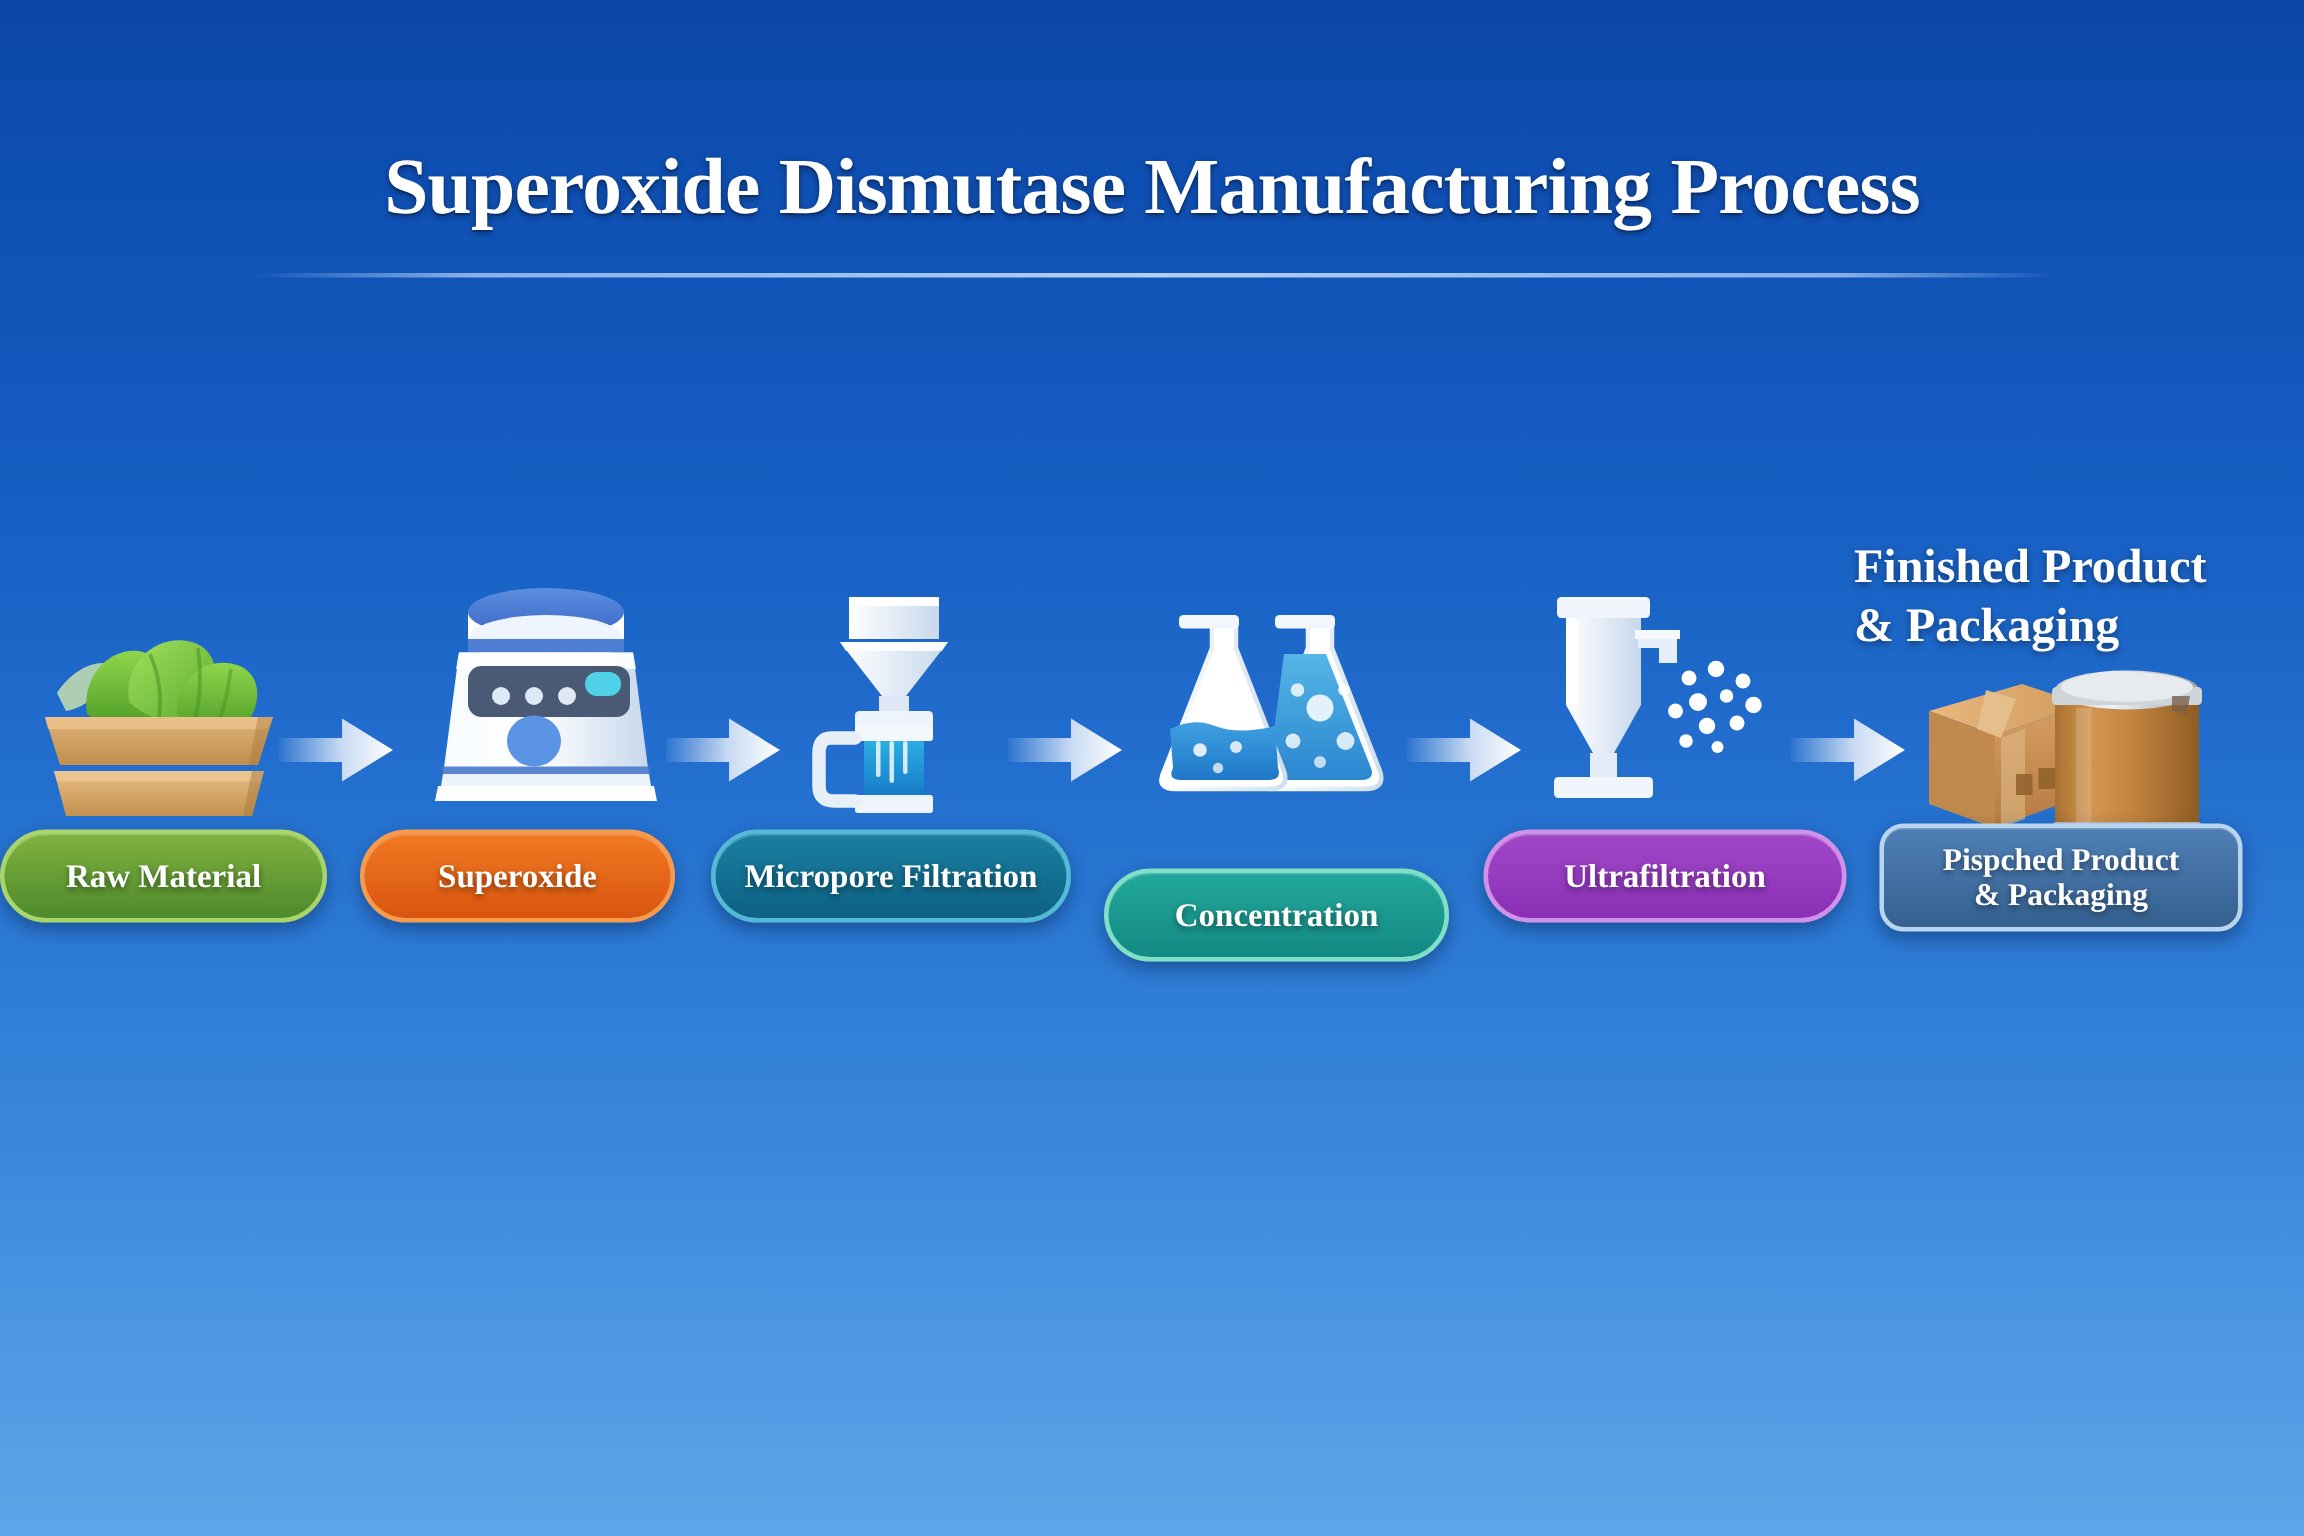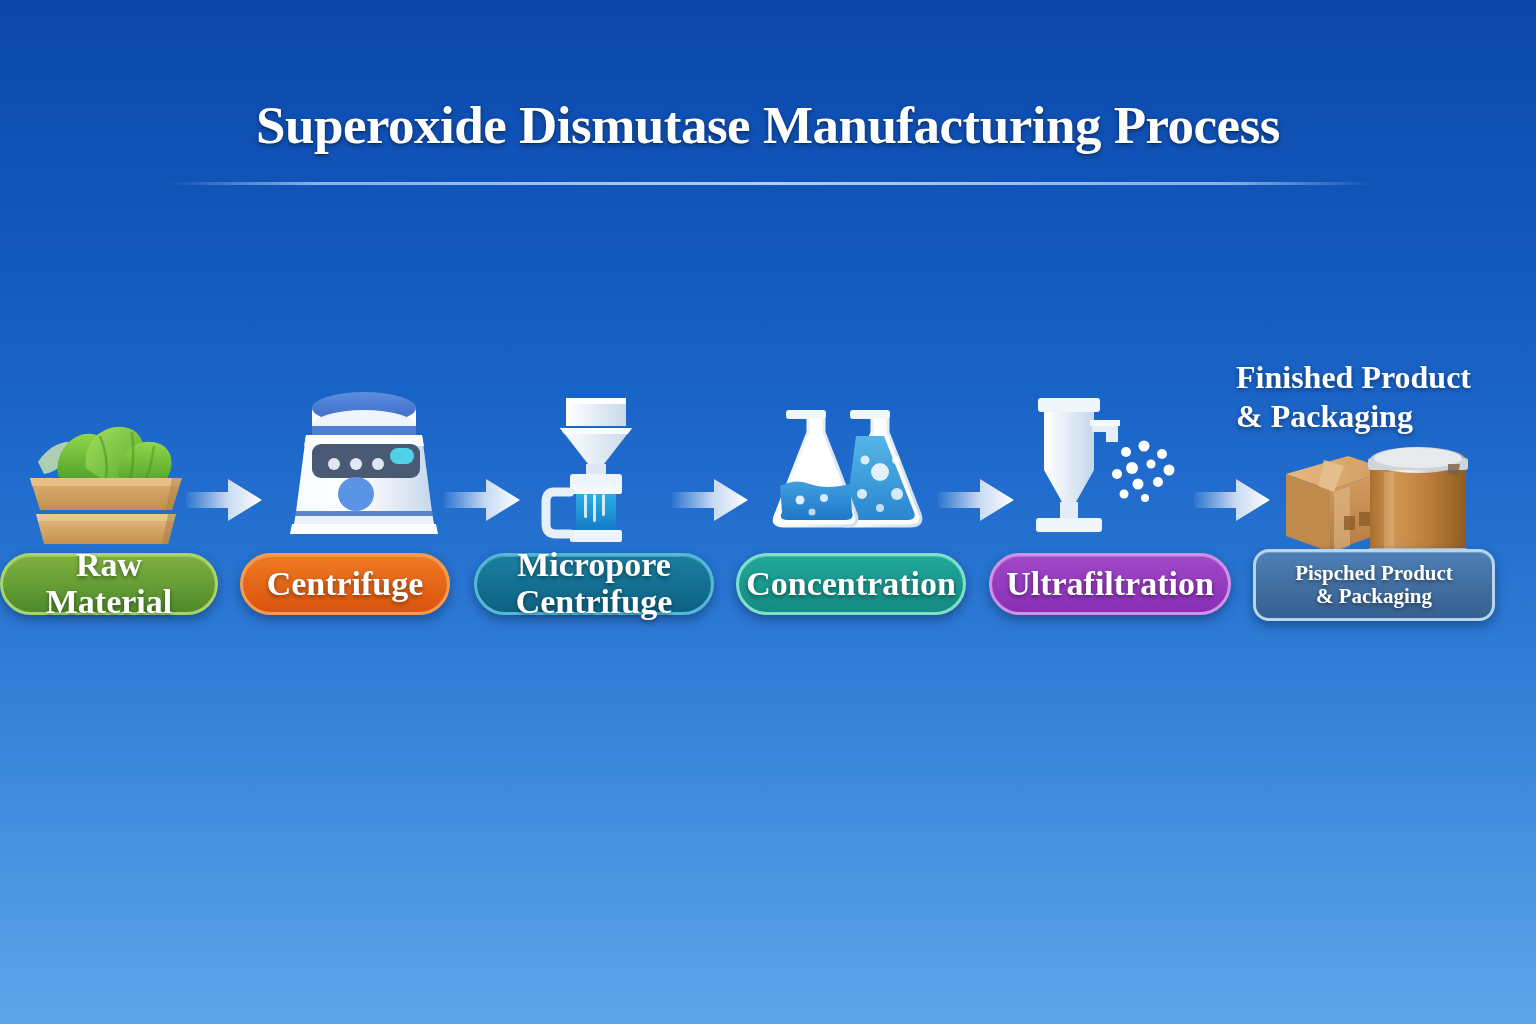--- a/index.html
+++ b/index.html
@@ -76,21 +76,21 @@
     border-radius: 31px;
     display: flex;
     align-items: center;
     justify-content: center;
     box-sizing: border-box;
     box-shadow: 0 5px 12px rgba(3,25,60,0.40), inset 0 1px 0 rgba(255,255,255,0.22);
   }
   .pill-label {
     color: #ffffff;
     font-weight: bold;
-    font-size: 34px;
+    font-size: 22px;
     text-align: center;
     line-height: 1.08;
     text-shadow: 0 2px 4px rgba(0,0,0,0.45);
     white-space: pre-line;
     padding: 0 14px;
   }
   .pill.two-line { height: 72px; border-radius: 16px; }
   .pill.two-line .pill-label { font-size: 21px; }
 
   
@@ -389,29 +389,29 @@
     </svg>
   </div>
 
   <div class="pill" id="pill-0" style="left:0px; top:553px; width:218px;
               background:linear-gradient(180deg,#7fb13f,#4e8a2b); border:3px solid #a8d46a;">
     <span class="pill-label lbl">Raw Material</span>
   </div>
 
   <div class="pill" id="pill-1" style="left:240px; top:553px; width:210px;
               background:linear-gradient(180deg,#f07a22,#d9540f); border:3px solid #f79a4e;">
-    <span class="pill-label lbl">Centrifuge</span>
+    <span class="pill-label lbl">Superoxide</span>
   </div>
 
   <div class="pill" id="pill-2" style="left:474px; top:553px; width:240px;
               background:linear-gradient(180deg,#1a7fa0,#0d6184); border:3px solid #53b9d6;">
-    <span class="pill-label lbl">Micropore Centrifuge</span>
-  </div>
-
-  <div class="pill" id="pill-3" style="left:736px; top:553px; width:230px;
+    <span class="pill-label lbl">Micropore Filtration</span>
+  </div>
+
+  <div class="pill" id="pill-3" style="left:736px; top:579px; width:230px;
               background:linear-gradient(180deg,#21a79a,#148a84); border:3px solid #7fe0c6;">
     <span class="pill-label lbl">Concentration</span>
   </div>
 
   <div class="pill" id="pill-4" style="left:989px; top:553px; width:242px;
               background:linear-gradient(180deg,#a048c8,#8a2fb5); border:3px solid #d091e8;">
     <span class="pill-label lbl">Ultrafiltration</span>
   </div>
 
   <div class="pill two-line" id="pill-5" style="left:1253px; top:549px; width:242px;

